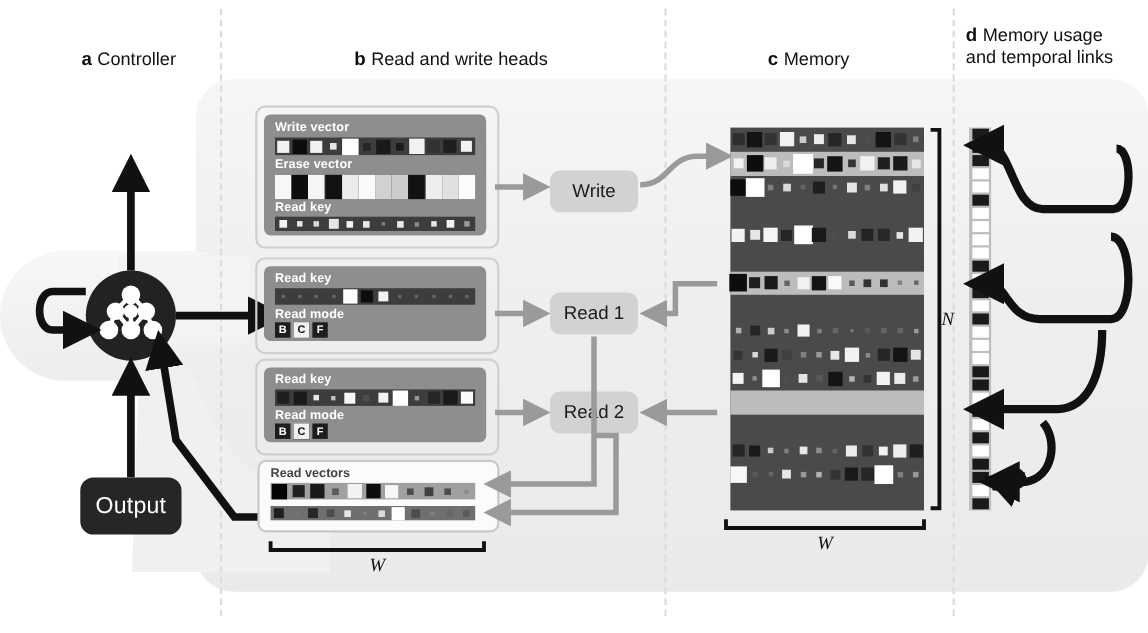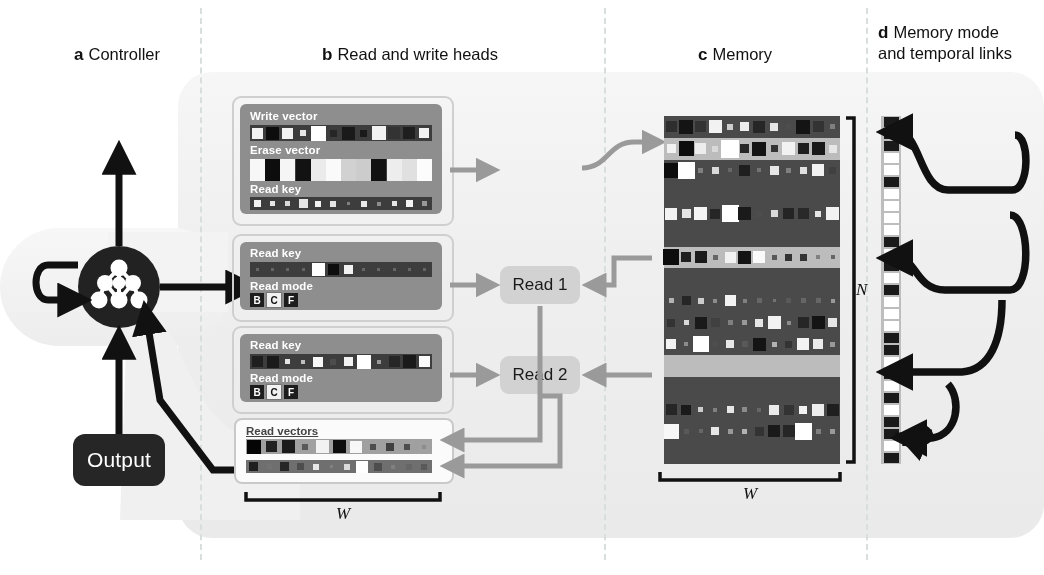--- a/index.html
+++ b/index.html
@@ -81,21 +81,21 @@
   <div class="caption" style="left:74px;top:44px;">
     <span class="ltr">a</span><span>Controller</span>
   </div>
   <div class="caption" style="left:322px;top:44px;text-align:center;">
     <span class="ltr">b</span><span>Read and write heads</span>
   </div>
   <div class="caption" style="left:698px;top:44px;">
     <span class="ltr">c</span><span>Memory</span>
   </div>
   <div class="caption" style="left:878px;top:22px;">
-    <div><span class="ltr">d</span><span>Memory mode</span></div>
+    <div><span class="ltr">d</span><span>Memory usage</span></div>
     <div>and temporal links</div>
   </div>
 
   <div class="io-box" style="left:73px;top:434px;width:92px;height:52px;">
     <span>Output</span>
   </div>
 
   <div class="ctrl" style="left:78px;top:246px;"></div>
   <svg width="1044" height="575">
     <g fill="#fff">
@@ -226,21 +226,21 @@
       </div>
     <div class="card-label" style="left:10px;top:38px;">Read mode</div>
     <div class="bar" id="mode-2" style="left:10px;top:51px;height:14px;">
         <div style="width: 14px; height: 14px; margin-right: 2px; font-size: 10px; font-weight: bold; display: flex; align-items: center; justify-content: center; background: rgb(29, 29, 29); color: rgb(255, 255, 255);">B</div>
         <div style="width: 14px; height: 14px; margin-right: 2px; font-size: 10px; font-weight: bold; display: flex; align-items: center; justify-content: center; background: rgb(242, 242, 242); color: rgb(17, 17, 17); border: 1px solid rgb(119, 119, 119);">C</div>
         <div style="width: 14px; height: 14px; margin-right: 2px; font-size: 10px; font-weight: bold; display: flex; align-items: center; justify-content: center; background: rgb(29, 29, 29); color: rgb(255, 255, 255);">F</div>
       </div>
   </div>
 
   <div class="rv-card" style="left:234px;top:418px;width:216px;height:62px;">
-    <div class="rv-label" style="left:10px;top:5px;text-decoration:underline;">Read vectors</div>
+    <div class="rv-label" style="left:10px;top:5px;">Read vectors</div>
     <div class="bar" id="bar-rv1" style="left:10px;top:19px;width:186px;height:15px;background:#a0a0a0;">
         <div class="cell" style="position: absolute; left: 1.45455px; top: 0.5px; width: 14px; height: 14px; background: rgb(5, 5, 5);"></div>
         <div class="cell" style="position: absolute; left: 19.8636px; top: 2px; width: 11px; height: 11px; background: rgb(33, 33, 33);"></div>
         <div class="cell" style="position: absolute; left: 35.7727px; top: 1px; width: 13px; height: 13px; background: rgb(26, 26, 26);"></div>
         <div class="cell" style="position: absolute; left: 56.1818px; top: 4.5px; width: 6px; height: 6px; background: rgb(89, 89, 89);"></div>
         <div class="cell" style="position: absolute; left: 69.5909px; top: 1px; width: 13px; height: 13px; background: rgb(242, 242, 242);"></div>
         <div class="cell" style="position: absolute; left: 86.5px; top: 1px; width: 13px; height: 13px; background: rgb(13, 13, 13);"></div>
         <div class="cell" style="position: absolute; left: 103.909px; top: 1.5px; width: 12px; height: 12px; background: rgb(247, 247, 247);"></div>
         <div class="cell" style="position: absolute; left: 123.818px; top: 4.5px; width: 6px; height: 6px; background: rgb(77, 77, 77);"></div>
         <div class="cell" style="position: absolute; left: 139.727px; top: 3.5px; width: 8px; height: 8px; background: rgb(64, 64, 64);"></div>
@@ -261,20 +261,23 @@
         <div class="cell" style="position: absolute; left: 159.75px; top: 3.5px; width: 6px; height: 6px; background: rgb(102, 102, 102);"></div>
         <div class="cell" style="position: absolute; left: 175.25px; top: 3.5px; width: 6px; height: 6px; background: rgb(89, 89, 89);"></div>
       </div>
   </div>
 
   <svg width="1044" height="575">
     <path d="M246,492 L246,500 L440,500 L440,492" stroke="#111" stroke-width="3.5" fill="none"></path>
   </svg>
   <div class="mlabel" style="left:336px;top:504px;">W</div>
 
+  <div class="node" style="left:500px;top:155px;width:80px;height:38px;">
+    <span>Write</span>
+  </div>
   <div class="node" style="left:500px;top:266px;width:80px;height:38px;">
     <span>Read 1</span>
   </div>
   <div class="node" style="left:500px;top:356px;width:80px;height:38px;">
     <span>Read 2</span>
   </div>
 
   <svg width="1044" height="575">
 
     <path class="arrow-gry" d="M450,170 L486,170" marker-end="url(#ah-gry)"></path>

